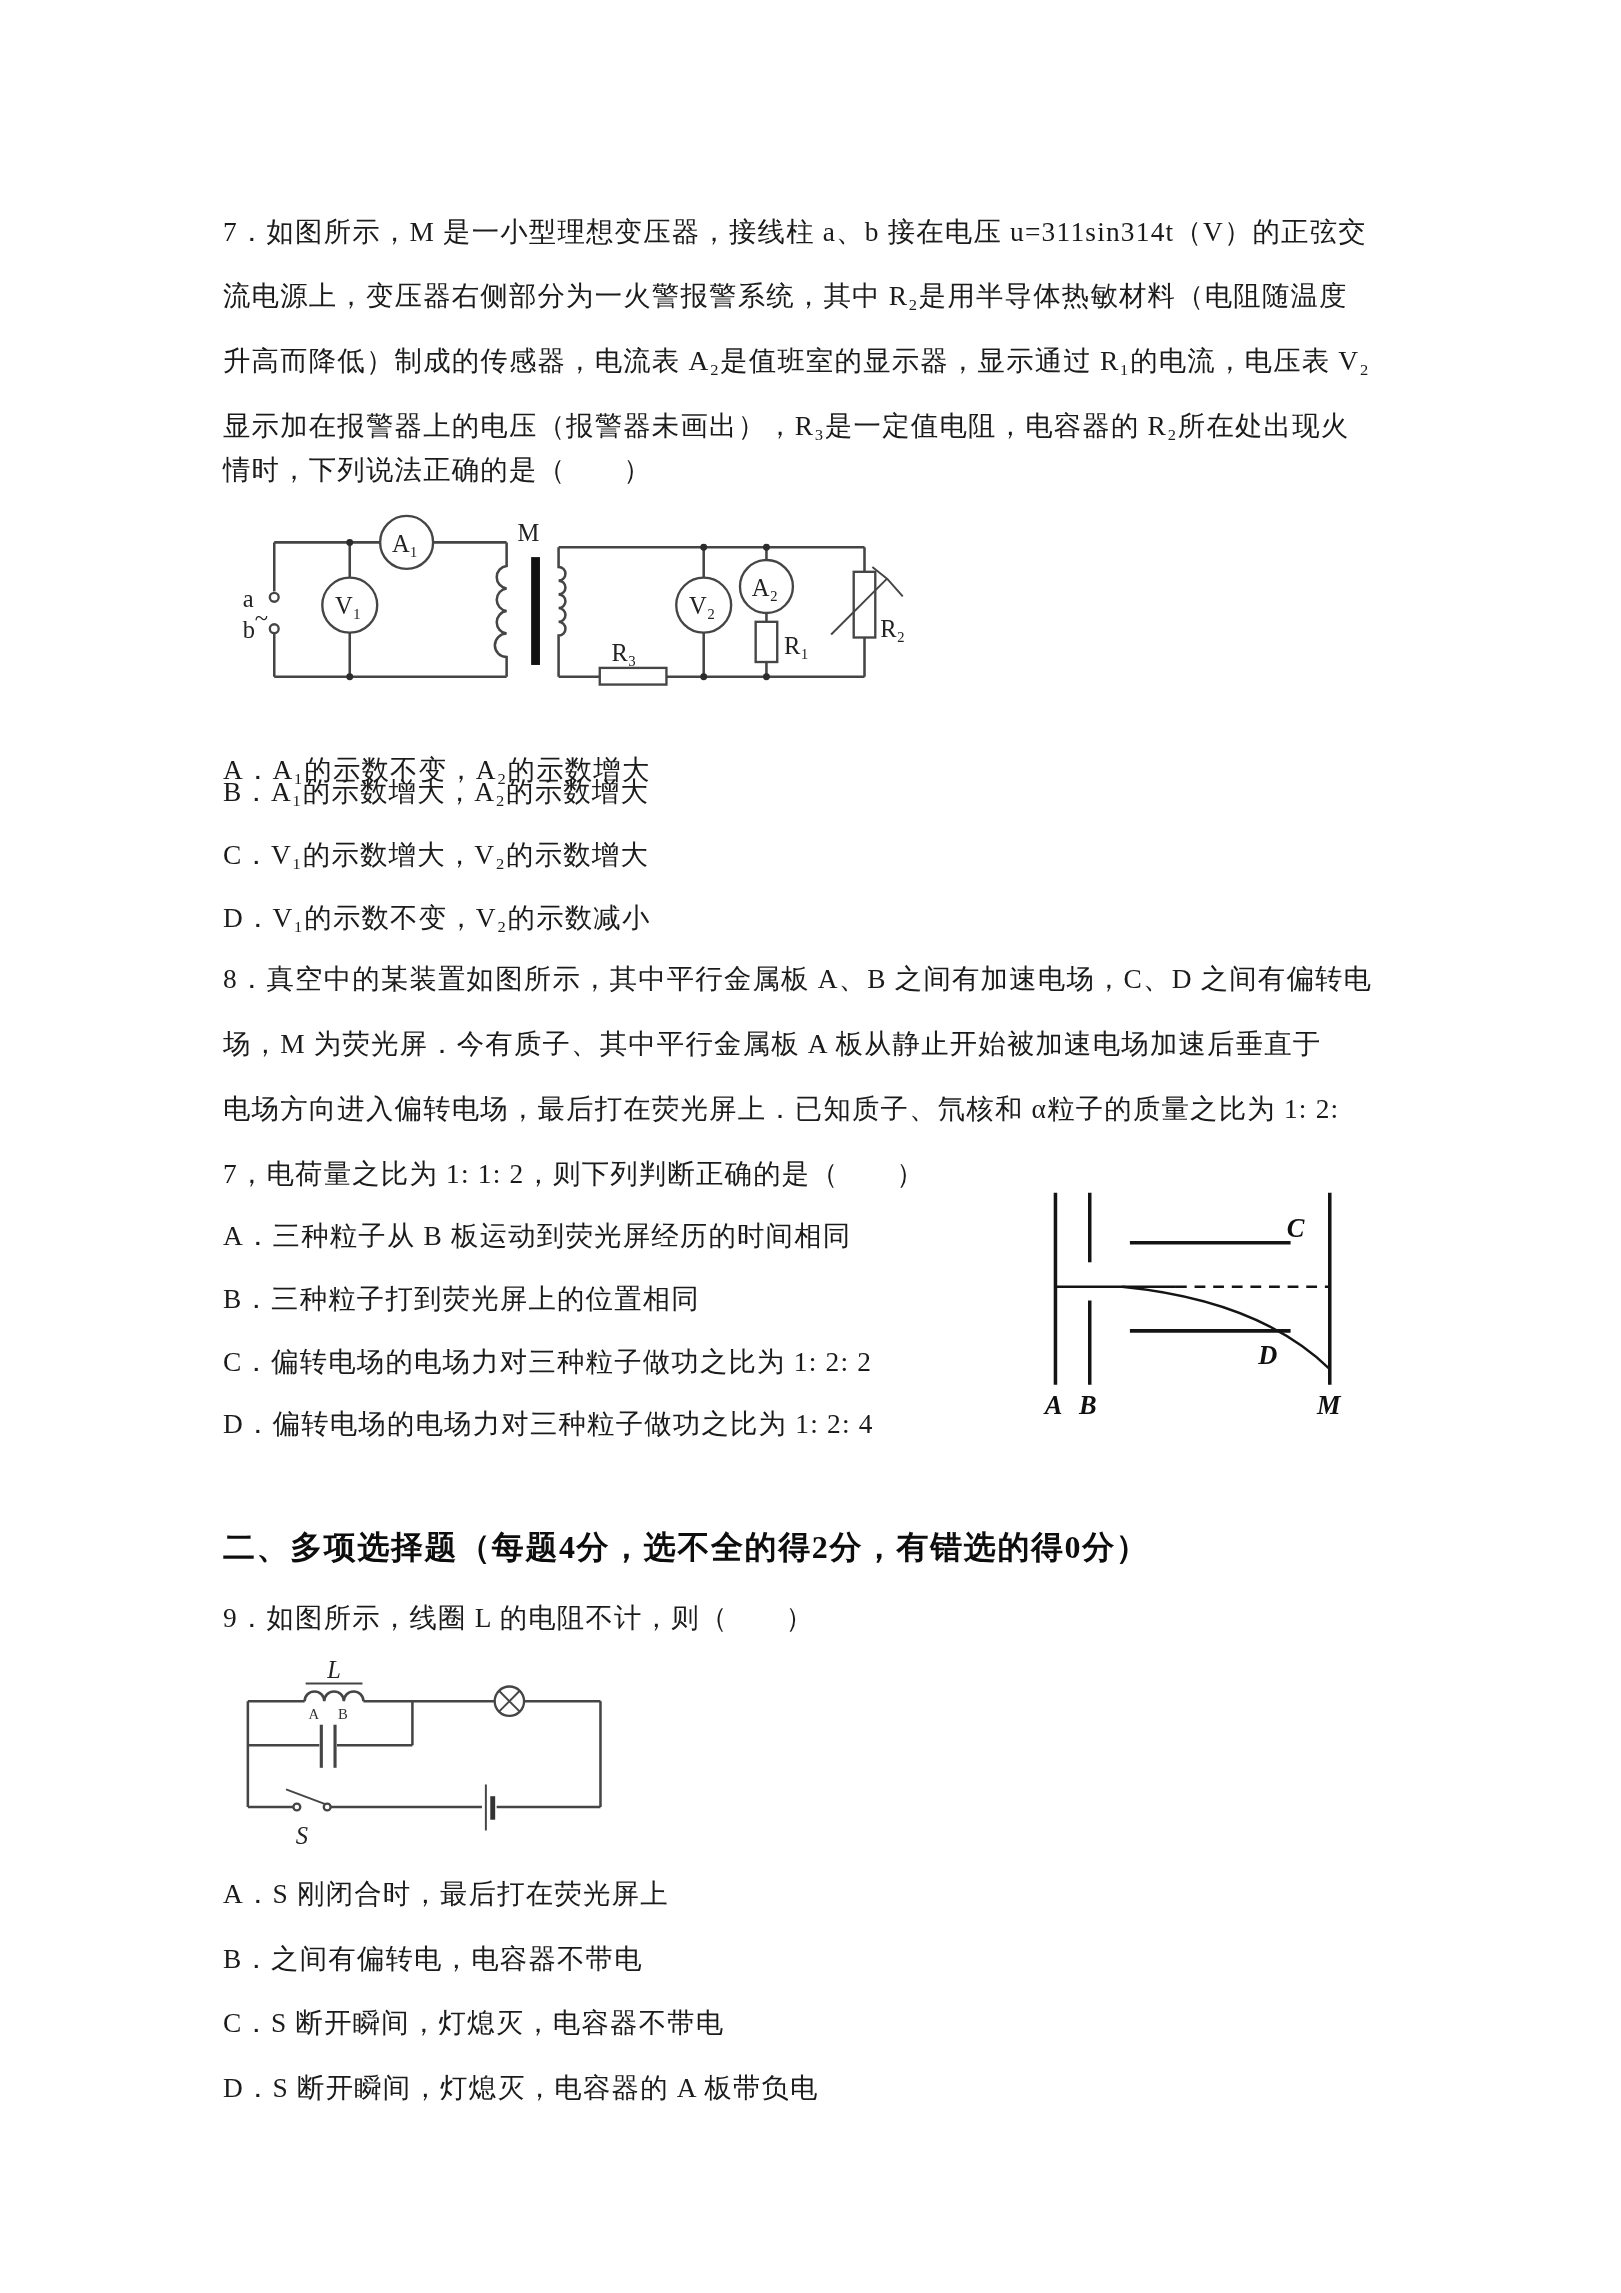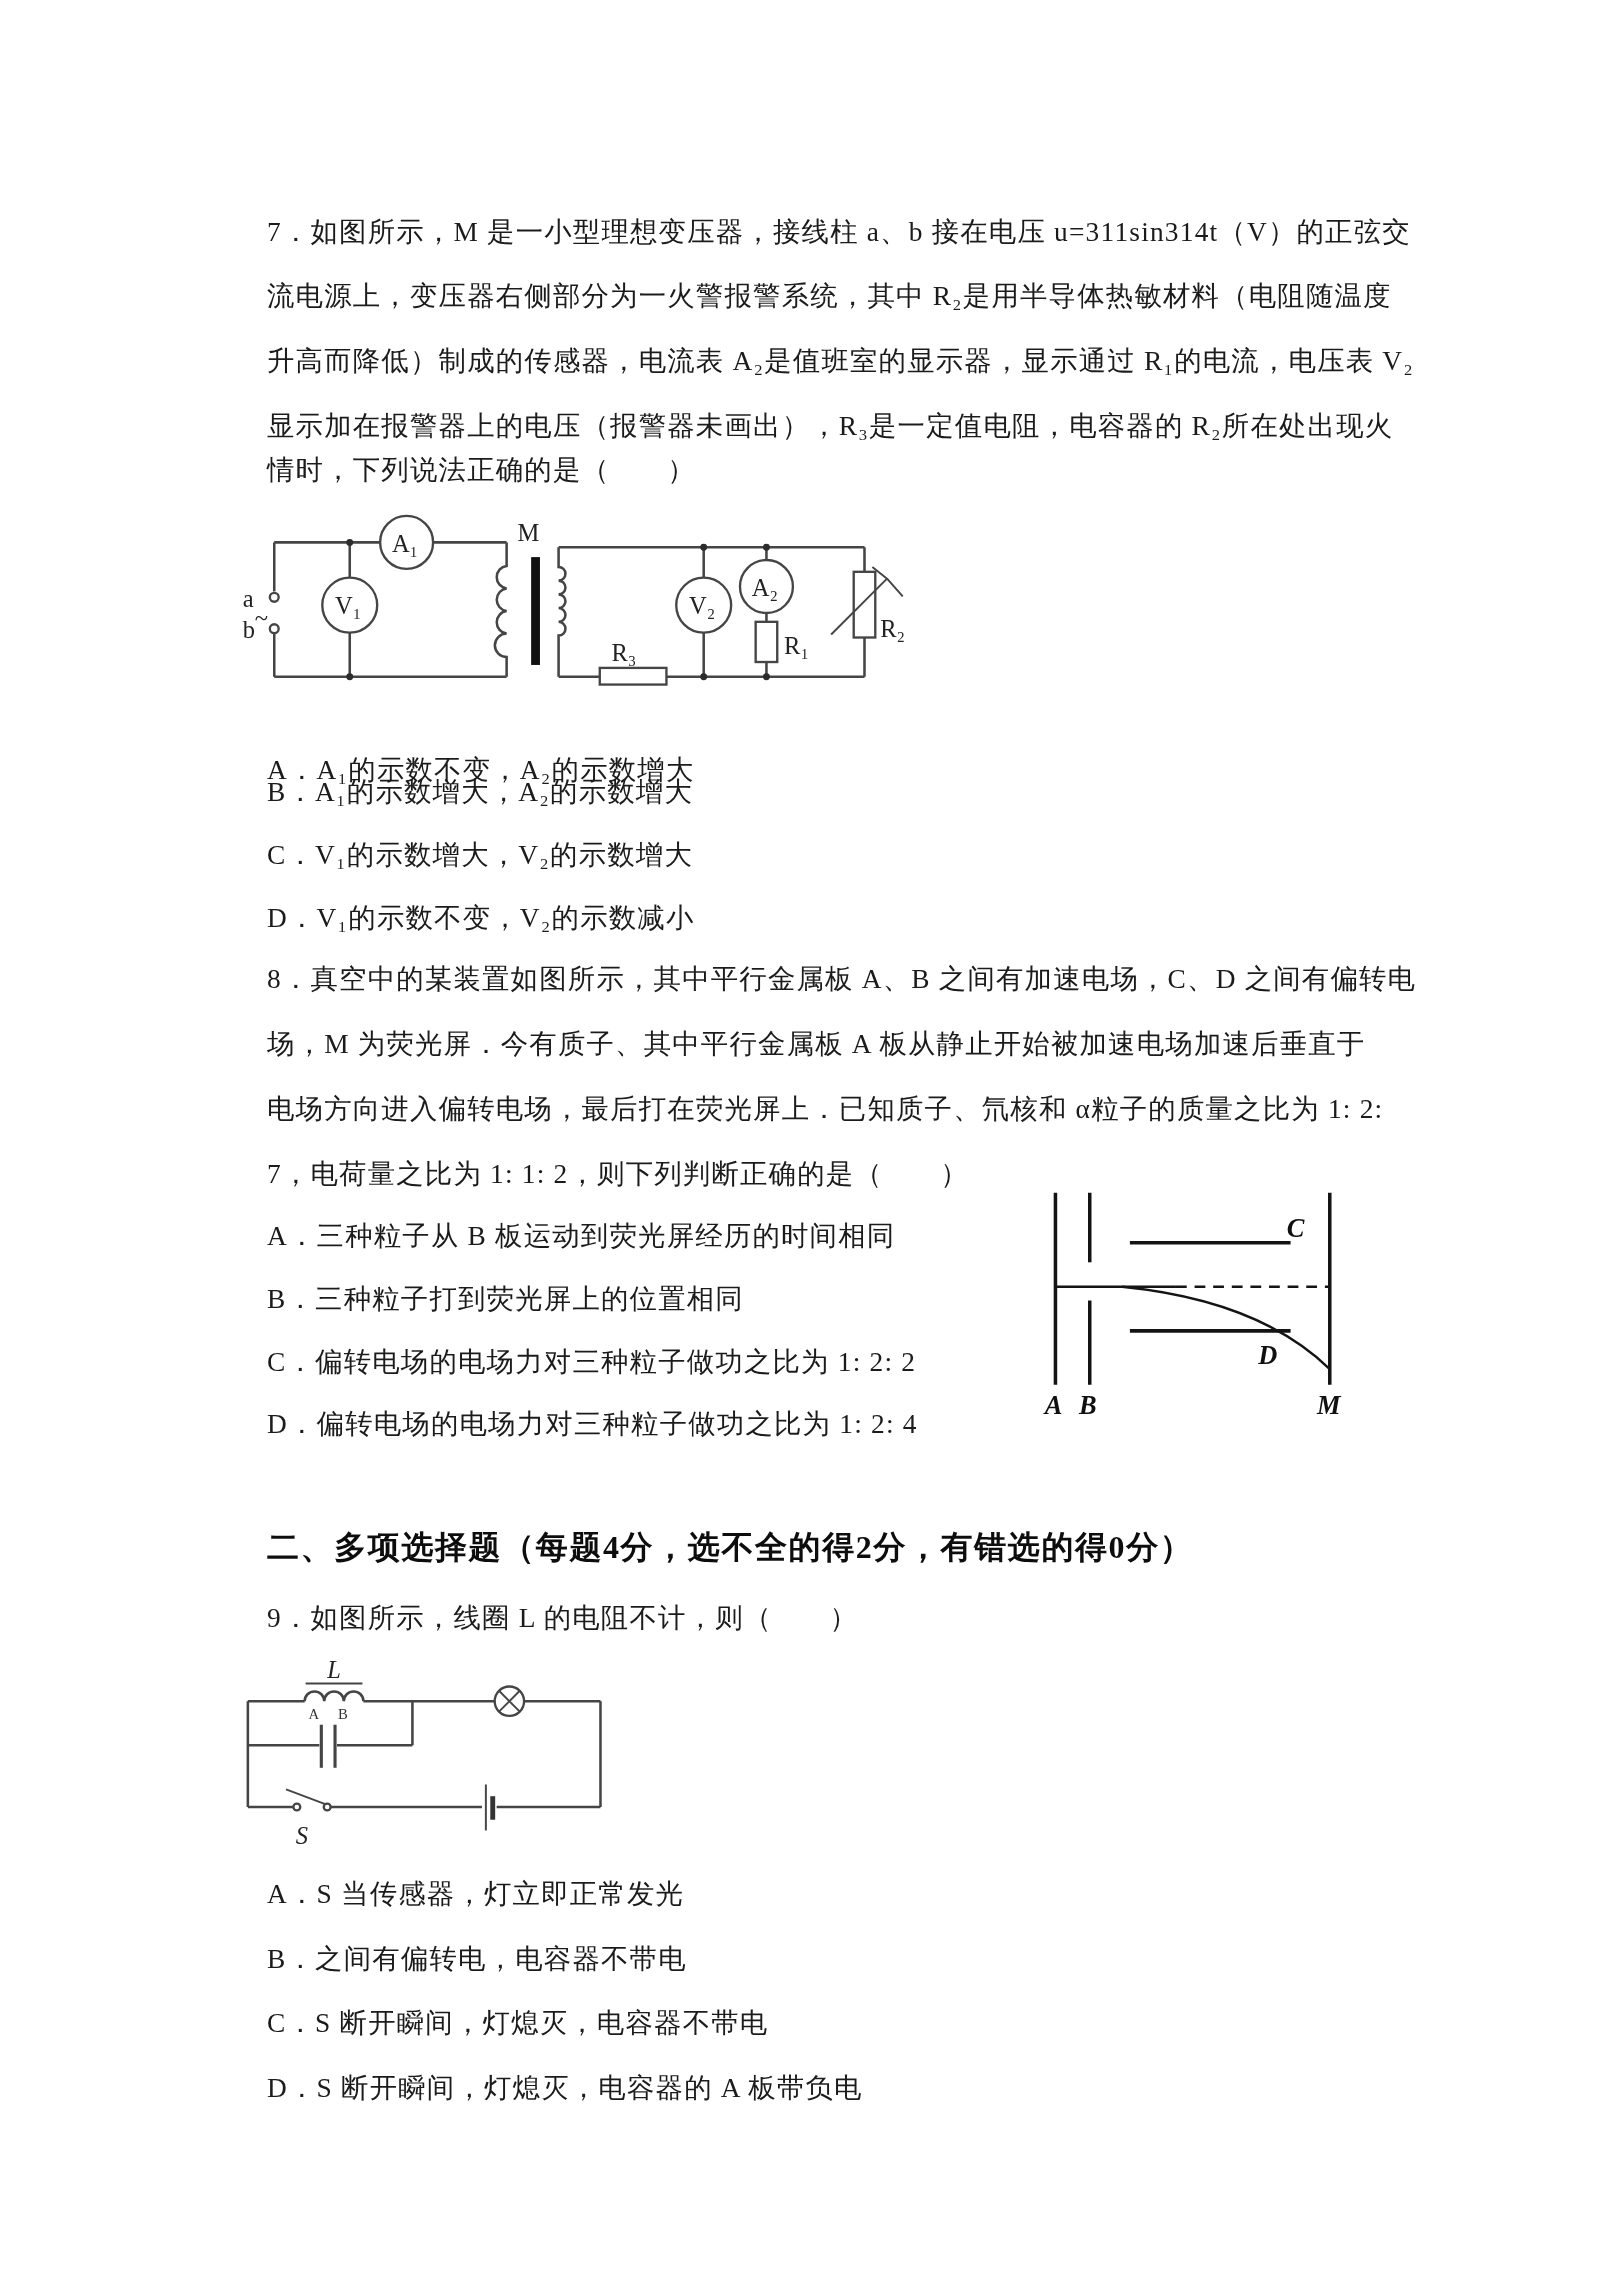--- a/index.html
+++ b/index.html
@@ -3,21 +3,21 @@
 <meta charset="utf-8">
 <style>
   html,body{margin:0;padding:0;}
   body{
     width:1621px;height:2294px;background:#ffffff;position:relative;
     font-family:"Liberation Serif","DejaVu Serif",serif;color:#161616;
   }
   .page{position:absolute;left:0;top:0;width:1621px;height:2294px;background:#fff;}
   .line{
     position:absolute;left:223px;font-size:27.4px;line-height:33px;
-    white-space:pre;letter-spacing:1.2px;color:#1b1b1b;margin-left:44px;
+    white-space:pre;letter-spacing:1.2px;color:#1b1b1b;
   }
   .sec-header{font-weight:bold;font-size:32px;letter-spacing:1.6px;color:#0d0d0d;}
   svg{position:absolute;overflow:visible;}
   .wire{stroke:#454545;stroke-width:2.6;fill:none;}
   .wire-thin{stroke:#454545;stroke-width:2;fill:none;}
   .comp{stroke:#454545;stroke-width:2.4;fill:#ffffff;}
   .node{fill:#2c2c2c;stroke:none;}
   .clabel{font-family:"Liberation Serif","DejaVu Serif",serif;font-size:25px;fill:#222;}
   .clabel-sm{font-family:"Liberation Serif","DejaVu Serif",serif;font-size:15px;fill:#333;}
   .fig8line{stroke:#141414;stroke-width:3.6;fill:none;}
@@ -155,20 +155,20 @@
 
       <path class="wire" d="M7,152 L54,152 M91,152 L246,152 M261,152 L367,152"></path>
       <circle class="comp" cx="57" cy="152" r="3.5"></circle>
       <circle class="comp" cx="88" cy="152" r="3.5"></circle>
       <line class="wire-thin" x1="86" y1="149" x2="46" y2="134"></line>
       <text class="clabel" x="56" y="190" font-style="italic">S</text>
       <line class="wire-thin" x1="250" y1="129" x2="250" y2="176"></line>
       <line x1="257" y1="141" x2="257" y2="165" stroke="#333" stroke-width="5"></line>
     </svg>
 
-    <div class="line" style="top:1878px">A．S 当传感器，灯立即正常发光</div>
+    <div class="line" style="top:1878px">A．S 刚闭合时，最后打在荧光屏上</div>
     <div class="line" style="top:1943px">B．之间有偏转电，电容器不带电</div>
     <div class="line" style="top:2007px">C．S 断开瞬间，灯熄灭，电容器不带电</div>
     <div class="line" style="top:2072px">D．S 断开瞬间，灯熄灭，电容器的 A 板带负电</div>
   </div>
 
 </div>
 
 
 </body></html>

